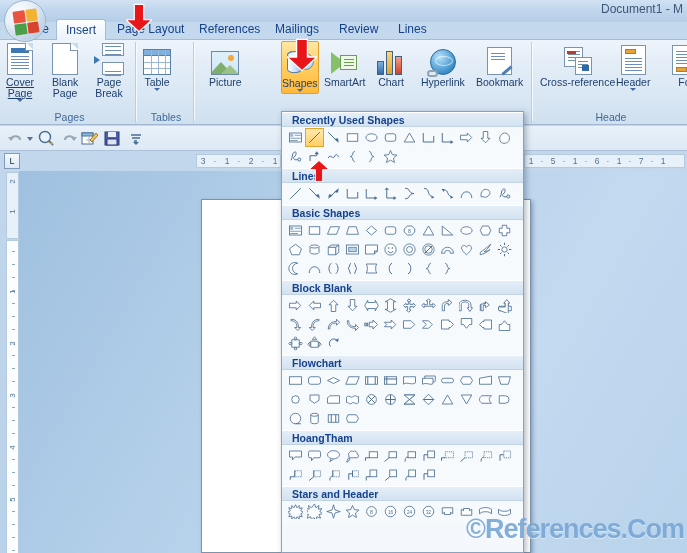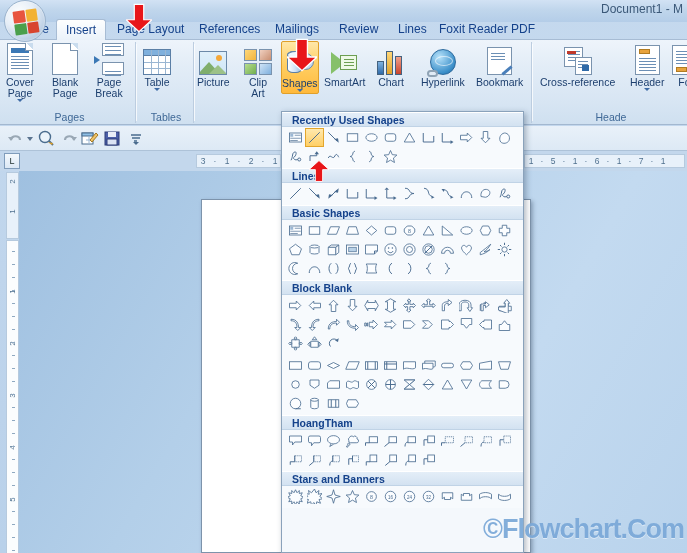--- a/index.html
+++ b/index.html
@@ -279,37 +279,36 @@
 </div>
 
 <div id="tabstrip">
     <div class="tab" style="left: 8px;">Home</div>
     <div class="tab active" style="left: 56px;">Insert</div>
     <div class="tab" style="left: 108px;">Page Layout</div>
     <div class="tab" style="left: 190px;">References</div>
     <div class="tab" style="left: 266px;">Mailings</div>
     <div class="tab" style="left: 330px;">Review</div>
     <div class="tab" style="left: 389px;">Lines</div>
-    <div class="tab" style="left: 430px;">Foxit Reader PDF</div>
   </div>
 
 <div id="ribbon">
     <div class="rgroup" style="left: 139px; width: 55px;">
       <div class="glabel">Tables</div>
     </div>
     <div class="rgroup" style="left: 4px; width: 132px;">
       <div class="glabel">Pages</div>
     </div>
     <div class="rgroup" style="left: 417px; width: 115px;">
       <div class="glabel">ks</div>
     </div>
     <div class="rgroup" style="left: 535px; width: 152px; border-right: none;">
       <div class="glabel">Heade</div>
     </div>
-    <div class="bigbtn" style="left: 6px;">
+    <div class="bigbtn" style="left: 6px; text-decoration: underline;">
       <div class="ic" style="display: flex; justify-content: center; height: 34px; align-items: flex-end;">
         <div class="pgicon">
           <div class="bluebar"></div>
           <div class="lines3" style="top:12px;height:1px"></div>
         </div>
       </div>
       <span class="lbl">Cover</span>
       <span class="lbl">Page</span>
       <span class="arr"></span>
     </div>
@@ -340,41 +339,29 @@
           <div class="v" style="left:7px"></div>
           <div class="v" style="left:14px"></div>
           <div class="v" style="left:21px"></div>
           <div class="h" style="top:12px"></div>
           <div class="h" style="top:18px"></div>
         </div>
       </div>
       <span class="lbl">Table</span>
       <span class="arr"></span>
     </div>
-    <div class="bigbtn" style="left: 197px;">
+    <div class="bigbtn" style="left: 209px;">
       <div class="ic" style="display: flex; justify-content: center; height: 34px; align-items: flex-end;">
         <div class="picicon">
           <div class="sun"></div>
           <div class="mt"></div>
           <div class="mt2"></div>
         </div>
       </div>
       <span class="lbl">Picture</span>
-    </div>
-    <div class="bigbtn" style="left: 244px;">
-      <div class="ic" style="display: flex; justify-content: center; height: 34px; align-items: flex-end;">
-        <div class="clipicon">
-          <i></i>
-          <i></i>
-          <i></i>
-          <i></i>
-        </div>
-      </div>
-      <span class="lbl">Clip</span>
-      <span class="lbl">Art</span>
     </div>
     <div class="bigbtn" id="shapes-btn" style="left: 281px;">
       <div class="ic" style="display: flex; justify-content: center; height: 34px; align-items: flex-end;">
         <div class="shapeicon">
           <div class="circ"></div>
           <div class="cyl"></div>
         </div>
       </div>
       <span class="lbl">Shapes</span>
       <span class="arr"></span>
@@ -419,21 +406,21 @@
       <div class="ic" style="display: flex; justify-content: center; height: 34px; align-items: flex-end;">
         <div class="crossicon">
           <div class="d1"></div>
           <div class="rd"></div>
           <div class="d2"></div>
           <div class="bl"></div>
         </div>
       </div>
       <span class="lbl">Cross-reference</span>
     </div>
-    <div class="bigbtn" style="left: 630px;">
+    <div class="bigbtn" style="left: 616px;">
       <div class="ic" style="display: flex; justify-content: center; height: 34px; align-items: flex-end;">
         <div class="hdricon">
           <div class="or"></div>
           <div class="ln"></div>
         </div>
       </div>
       <span class="lbl">Header</span>
       <span class="arr"></span>
     </div>
     <div class="bigbtn" style="left: 672px;">
@@ -1072,20 +1059,21 @@
           </svg>
         </div>
         <div class="cell">
           <svg width="15" height="15" viewBox="0 0 20 20">
             <path d="M15 6 A6 6 0 1 0 6 14" fill="none" stroke="#4a6c90" stroke-width="1.3"></path>
             <path d="M17 3 l-1 5 l-4 -2 z" fill="#4a6c90"></path>
           </svg>
         </div>
       </div>
     </div>
+    <div class="sec-head">Flowchart</div>
     <div class="sec-body">
       <div class="srow">
         <div class="cell">
           <svg width="15" height="15" viewBox="0 0 20 20">
             <rect x="2" y="5" width="16" height="10" fill="#fbfdff" stroke="#4a6c90" stroke-width="1.1"></rect>
           </svg>
         </div>
         <div class="cell">
           <svg width="15" height="15" viewBox="0 0 20 20">
             <rect x="2" y="5" width="16" height="10" rx="3" fill="#fbfdff" stroke="#4a6c90" stroke-width="1.1"></rect>
@@ -1356,21 +1344,21 @@
           </svg>
         </div>
         <div class="cell">
           <svg width="15" height="15" viewBox="0 0 20 20">
             <rect x="9" y="4" width="9" height="9" fill="#fbfdff" stroke="#4a6c90" stroke-width="1.1"></rect>
             <path d="M9 9 H4 V17" fill="none" stroke="#4a6c90" stroke-width="1.3"></path>
           </svg>
         </div>
       </div>
     </div>
-    <div class="sec-head">Stars and Banners</div>
+    <div class="sec-head">Stars and Header</div>
     <div class="sec-body">
       <div class="srow">
         <div class="cell">
           <svg width="15" height="15" viewBox="0 0 20 20">
             <path d="M10 1 l2 4 l3 -3 l0 4 l4 -1 l-2 4 l4 2 l-4 2 l2 4 l-4 -1 l0 4 l-3 -3 l-2 4 l-2 -4 l-3 3 l0 -4 l-4 1 l2 -4 l-4 -2 l4 -2 l-2 -4 l4 1 l0 -4 l3 3 Z" fill="#fbfdff" stroke="#4a6c90" stroke-width="1.1"></path>
           </svg>
         </div>
         <div class="cell">
           <svg width="15" height="15" viewBox="0 0 20 20">
             <path d="M10 0 l2 5 l4 -3 l-1 5 l5 -1 l-3 4 l4 3 l-5 1 l2 5 l-5 -2 l-1 5 l-3 -4 l-3 4 l-1 -5 l-5 2 l2 -5 l-5 -1 l4 -3 l-3 -4 l5 1 l-1 -5 l4 3 Z" fill="#fbfdff" stroke="#4a6c90" stroke-width="1.1"></path>
@@ -1427,21 +1415,21 @@
         </div>
         <div class="cell">
           <svg width="15" height="15" viewBox="0 0 20 20">
             <path d="M2 13 C6 16,14 16,18 13 V7 l-3 2 C12 10,8 10,5 9 L2 7 Z" fill="#fbfdff" stroke="#4a6c90" stroke-width="1.1"></path>
           </svg>
         </div>
       </div>
     </div>
   </div>
 
-<div id="watermark">©Flowchart.Com</div>
+<div id="watermark">©References.Com</div>
 
 <div class="redarrow" style="left: 126px; top: 2px;"><svg width="26" height="32" viewBox="0 0 44 46">
       <path d="M14 0 H30 V26 H44 L22 46 L0 26 H14 Z" fill="#e8161a" stroke="#fff" stroke-width="2"></path>
     </svg></div>
 <div class="redarrow" style="left: 287px; top: 28px;"><svg width="30" height="54" viewBox="0 0 44 46">
       <path d="M14 0 H30 V26 H44 L22 46 L0 26 H14 Z" fill="#e8161a" stroke="#fff" stroke-width="2"></path>
     </svg></div>
 <div class="redarrow" style="left: 309px; top: 151px;"><svg width="20" height="40" viewBox="0 0 44 46">
       <path d="M14 46 H30 V20 H44 L22 0 L0 20 H14 Z" fill="#e8161a" stroke="#fff" stroke-width="2"></path>
     </svg></div>

